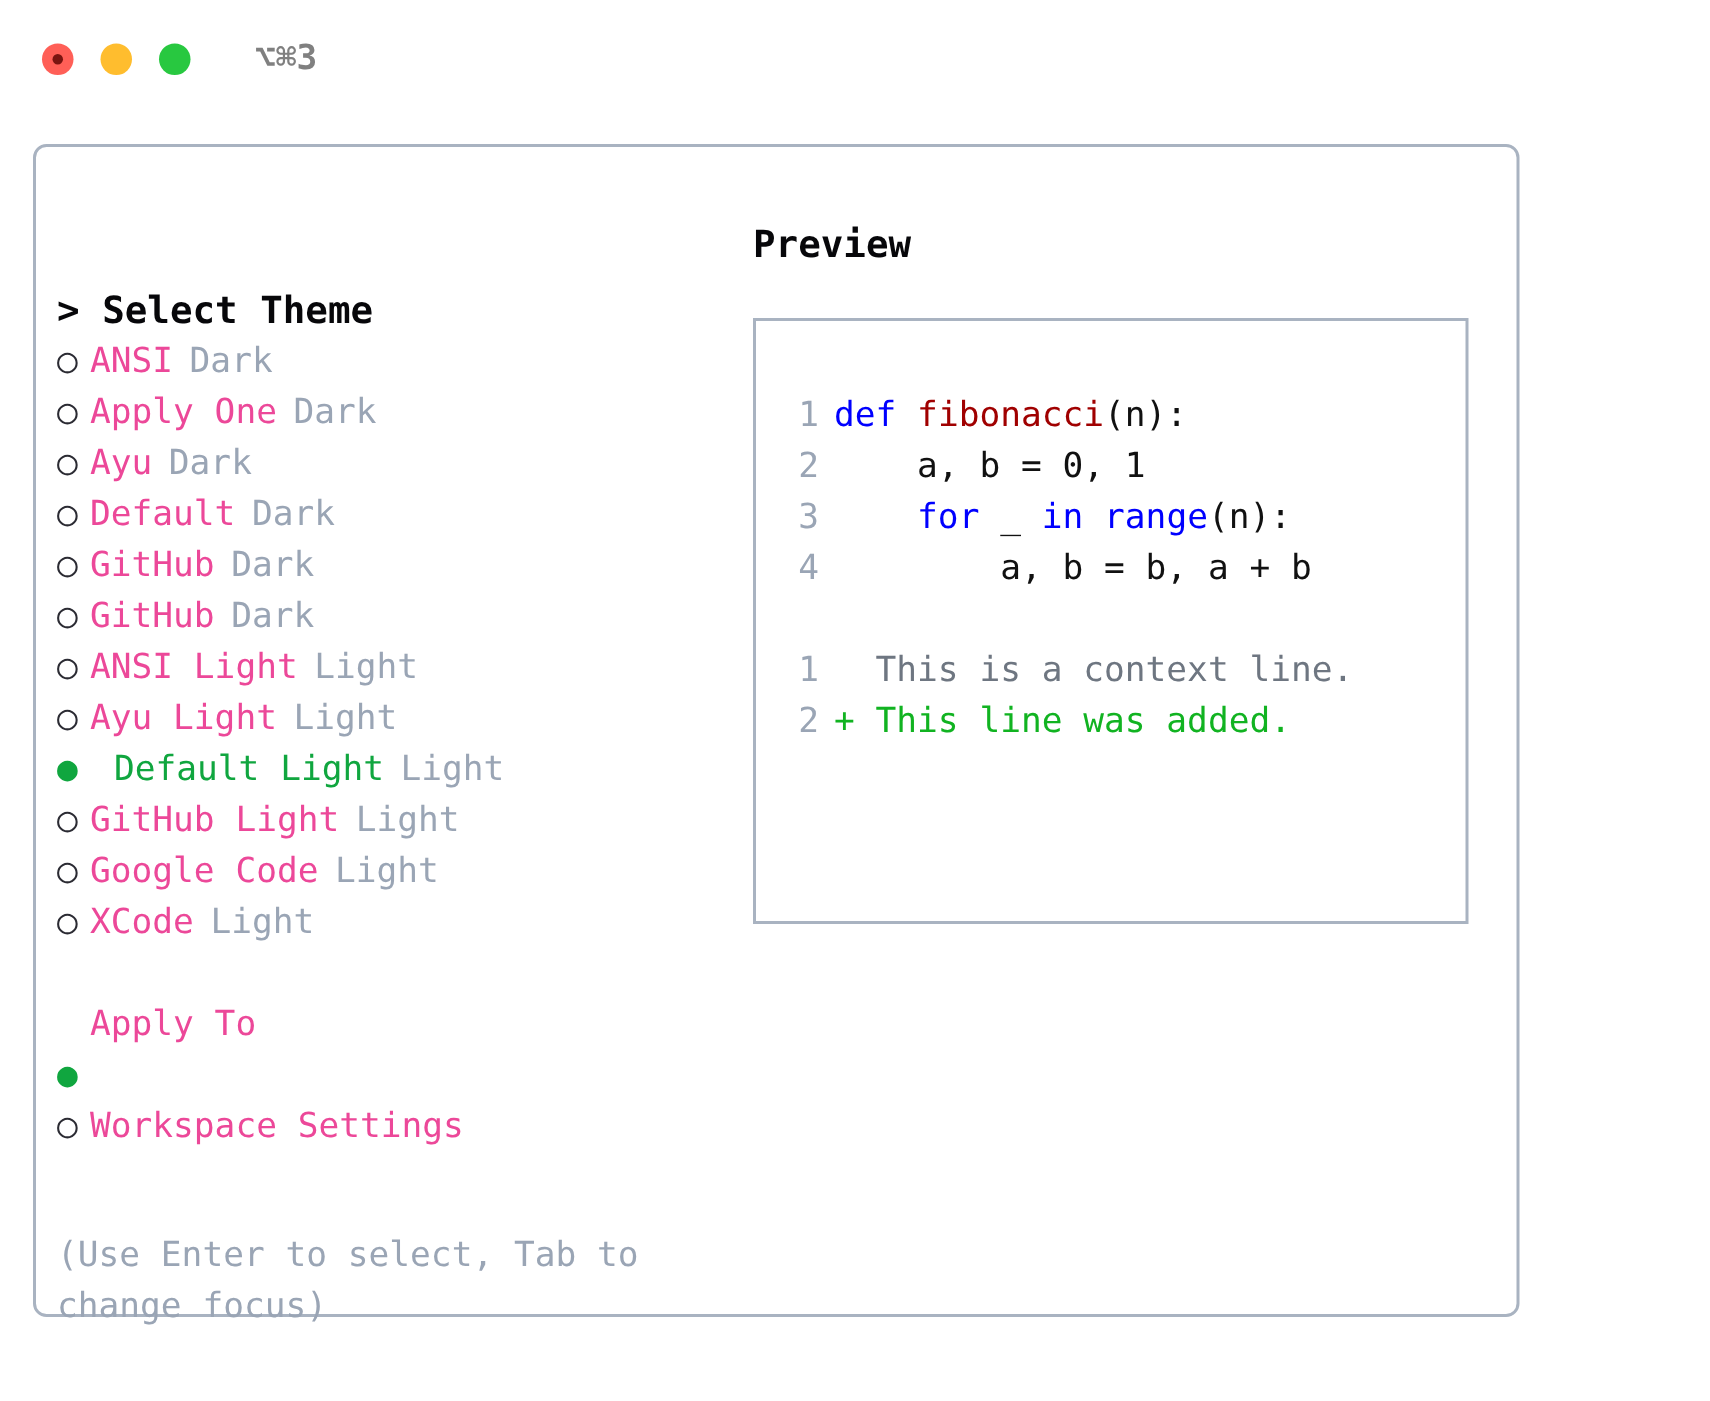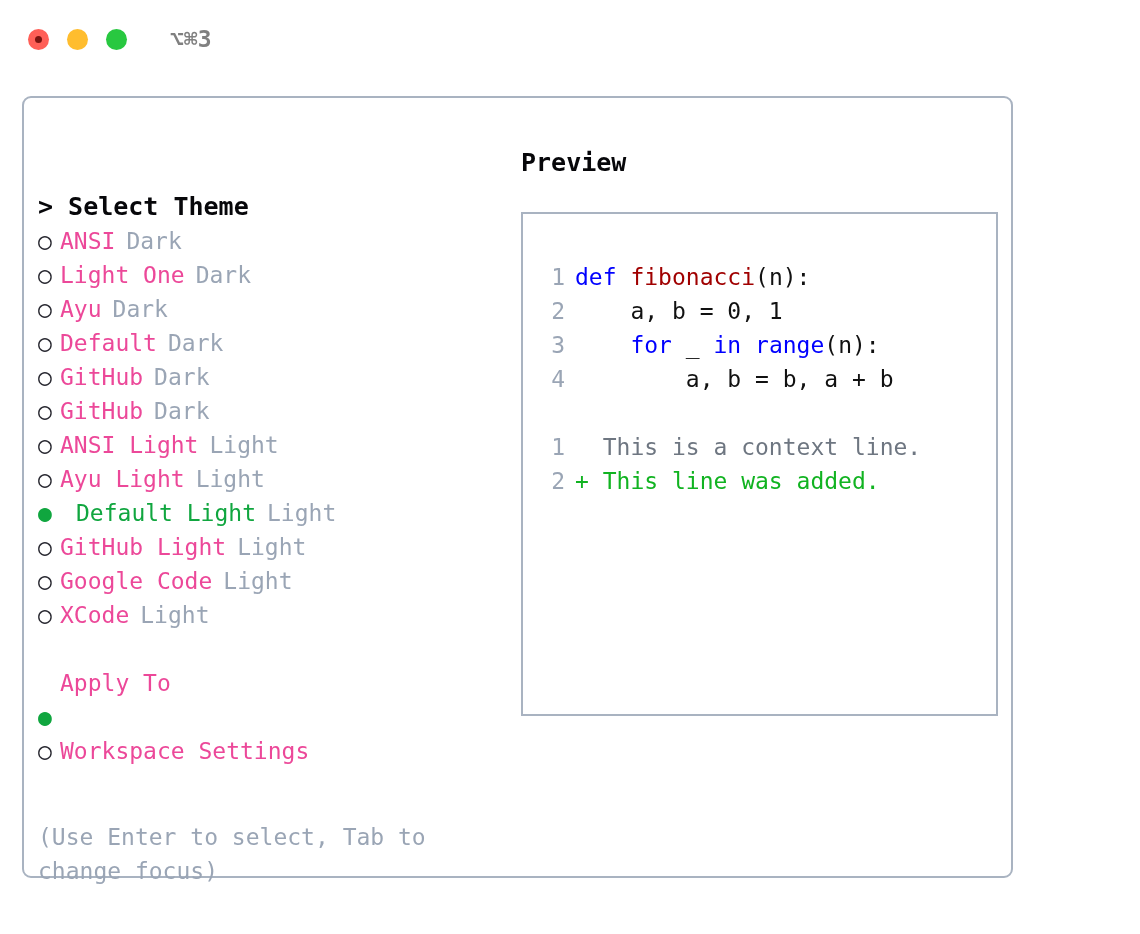--- a/index.html
+++ b/index.html
@@ -144,34 +144,34 @@
     line-height: 34px;
     color: #9aa5b5;
     white-space: pre-wrap;
     width: 420px;
     margin-top: 52px;
   }
 
   
   .right-col {
     position: absolute;
-    left: 497px;
+    left: 478px;
     top: 48px;
     width: 500px;
   }
   .preview-title {
     font-size: 25px;
     font-weight: bold;
     color: #07070a;
     line-height: 34px;
   }
   .preview-box {
     margin-top: 32px;
     width: 477px;
-    height: 504px;
+    height: 404px;
     border: 2px solid #a9b3c1;
     box-sizing: border-box;
     background: #ffffff;
     padding: 46px 0 0 16px;
   }
 
   .code-line {
     font-size: 23px;
     line-height: 34px;
     white-space: pre;
@@ -209,21 +209,21 @@
   </div>
 
   <div class="panel">
     <div class="panel-inner">
 
       <div class="left-col">
         <div class="list-header">&gt; Select Theme</div>
 
         <div id="theme-items">
             <div class="opt-row"><span class="bullet hollow">○</span><span class="opt-name">ANSI</span><span class="opt-tag">Dark</span></div>
-            <div class="opt-row"><span class="bullet hollow">○</span><span class="opt-name">Light One</span><span class="opt-tag">Dark</span></div>
+            <div class="opt-row"><span class="bullet hollow">○</span><span class="opt-name">Apply One</span><span class="opt-tag">Dark</span></div>
             <div class="opt-row"><span class="bullet hollow">○</span><span class="opt-name">Ayu</span><span class="opt-tag">Dark</span></div>
             <div class="opt-row"><span class="bullet hollow">○</span><span class="opt-name">Default</span><span class="opt-tag">Dark</span></div>
             <div class="opt-row"><span class="bullet hollow">○</span><span class="opt-name">GitHub</span><span class="opt-tag">Dark</span></div>
             <div class="opt-row"><span class="bullet hollow">○</span><span class="opt-name">GitHub</span><span class="opt-tag">Dark</span></div>
             <div class="opt-row"><span class="bullet hollow">○</span><span class="opt-name">ANSI Light</span><span class="opt-tag">Light</span></div>
             <div class="opt-row"><span class="bullet hollow">○</span><span class="opt-name">Ayu Light</span><span class="opt-tag">Light</span></div>
             <div class="opt-row selected"><span class="bullet filled">●</span><span class="opt-name">Default Light</span><span class="opt-tag">Light</span></div>
             <div class="opt-row"><span class="bullet hollow">○</span><span class="opt-name">GitHub Light</span><span class="opt-tag">Light</span></div>
             <div class="opt-row"><span class="bullet hollow">○</span><span class="opt-name">Google Code</span><span class="opt-tag">Light</span></div>
             <div class="opt-row"><span class="bullet hollow">○</span><span class="opt-name">XCode</span><span class="opt-tag">Light</span></div>

